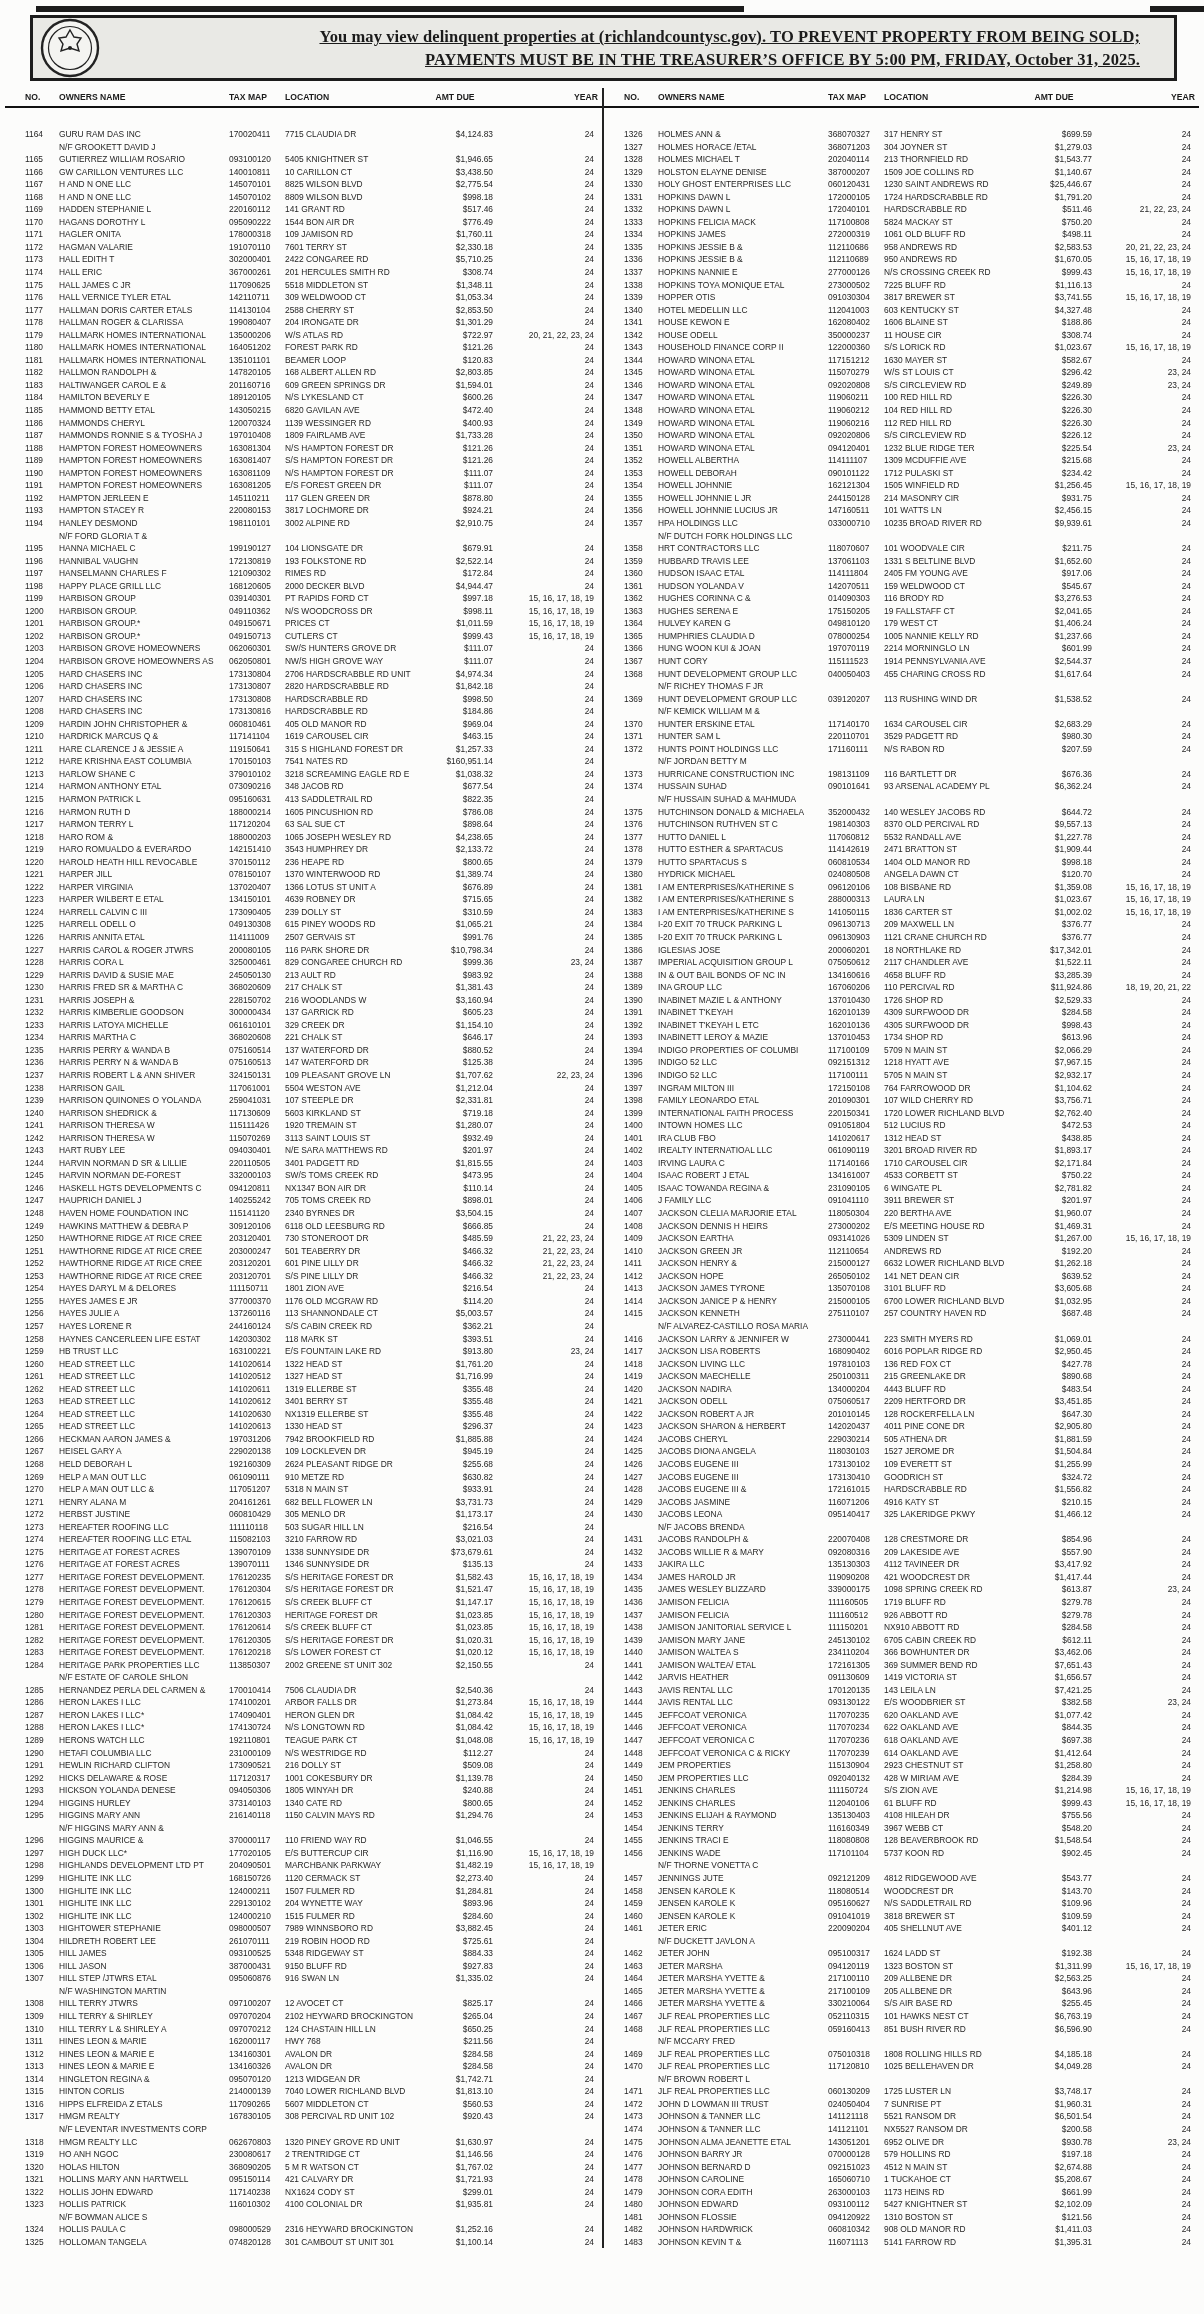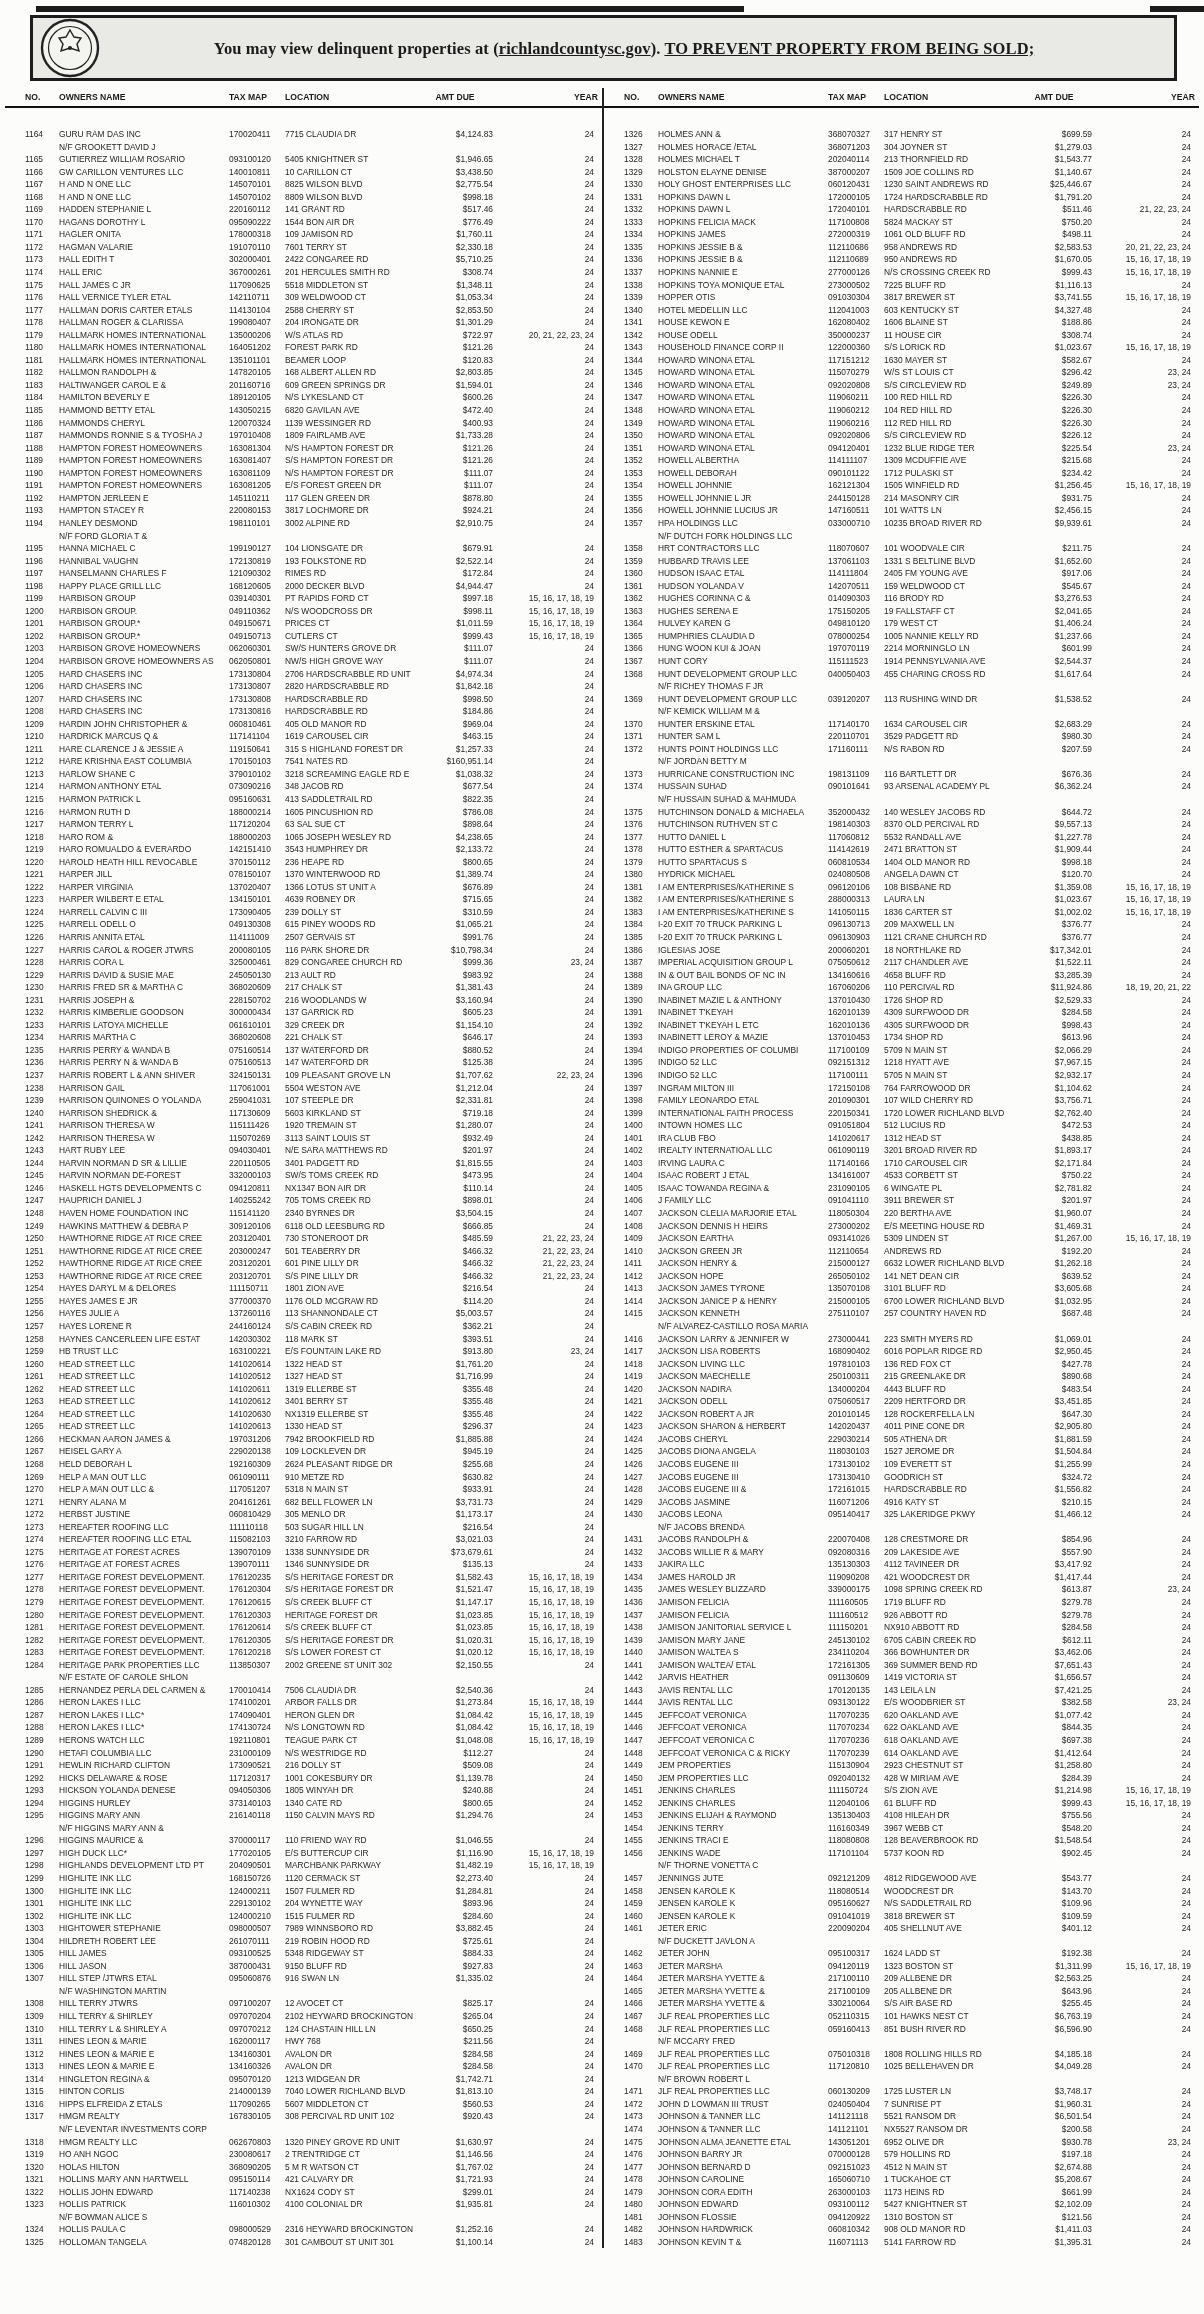--- a/index.html
+++ b/index.html
@@ -9,22 +9,22 @@
     font-family:"Liberation Sans", sans-serif; color:#1b1b1b;
   }
   .topbar-left  { position:absolute; left:36px;  top:6px; width:708px; height:6px; background:#1c1c1c; }
   .topbar-right { position:absolute; left:1150px; top:6px; width:54px;  height:6px; background:#1c1c1c; }
   .banner {
     position:absolute; left:30px; top:15px; width:1147px; height:66px;
     background:#e9e9e5; border:3px solid #1c1c1c; display:flex; align-items:center;
   }
   .seal { width:60px; height:60px; margin-left:7px; flex:0 0 auto; }
   .banner-text {
-    flex:1; text-align:center; font-family:"Liberation Serif", serif; font-weight:bold;
-    font-size:16.5px; line-height:23px; padding:0 34px 0 8px; letter-spacing:0.1px;
+    flex:1; text-align:right; font-family:"Liberation Serif", serif; font-weight:bold;
+    font-size:16.5px; line-height:23px; padding:0 34px 0 8px; letter-spacing:0.1px;text-decoration:underline;
   }
   .u { text-decoration:underline; }
   .cols { position:absolute; top:88px; left:5px; width:1194px; display:flex; align-items:stretch; }
   .col { width:597px; }
   .col-right { border-left:2px solid #222; }
   .thead {
     display:grid; grid-template-columns:34px 170px 56px 132px 76px 1fr;
     padding:2px 4px 2px 20px; font-weight:bold; font-size:8.6px; line-height:14px;
     border-bottom:2.5px solid #111; white-space:nowrap;
   }
@@ -49,20 +49,21 @@
 <div class="banner">
   <svg class="seal" viewBox="0 0 60 60">
     <circle cx="30" cy="30" r="28" fill="#f4f4f1" stroke="#222" stroke-width="2.4"></circle>
     <circle cx="30" cy="30" r="21.5" fill="none" stroke="#222" stroke-width="1.2"></circle>
     <path d="M30 12 l4 7 7 1 -4 6 2 7 -9 -3 -9 3 2 -7 -4 -6 7 -1 z" fill="none" stroke="#222" stroke-width="1.4"></path>
     <circle cx="30" cy="30" r="2" fill="#222"></circle>
   </svg>
   <div class="banner-text">
     <span>You may view delinquent properties at (</span><span class="u">richlandcountysc.gov</span><span>). </span><span class="u">TO PREVENT PROPERTY FROM BEING SOLD;</span>
     <br>
+    <span class="u">PAYMENTS MUST BE IN THE TREASURER’S OFFICE BY 5:00 PM, FRIDAY, October 31, 2025.</span>
   </div>
 </div>
 
 <div class="cols">
   <div class="col col-left">
     <div class="thead">
         <span>NO.</span>
         <span>OWNERS NAME</span>
         <span>TAX MAP</span>
         <span>LOCATION</span>

